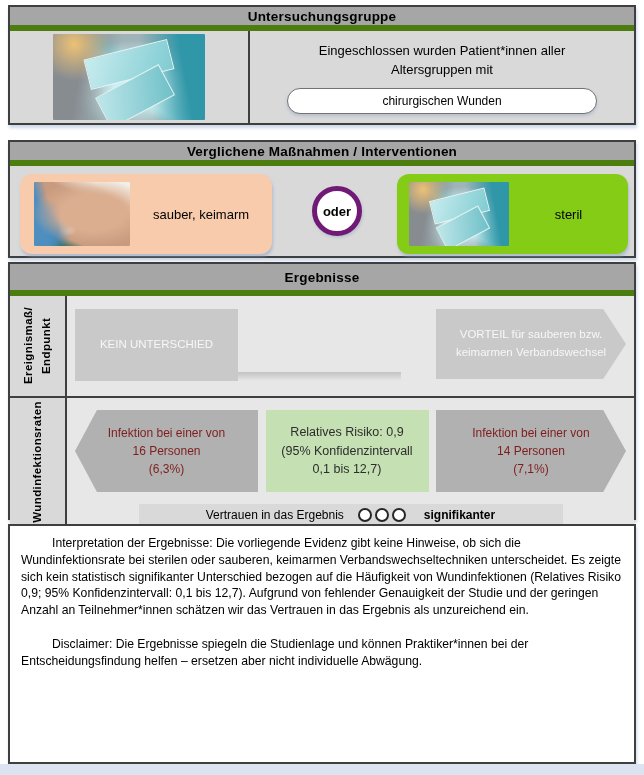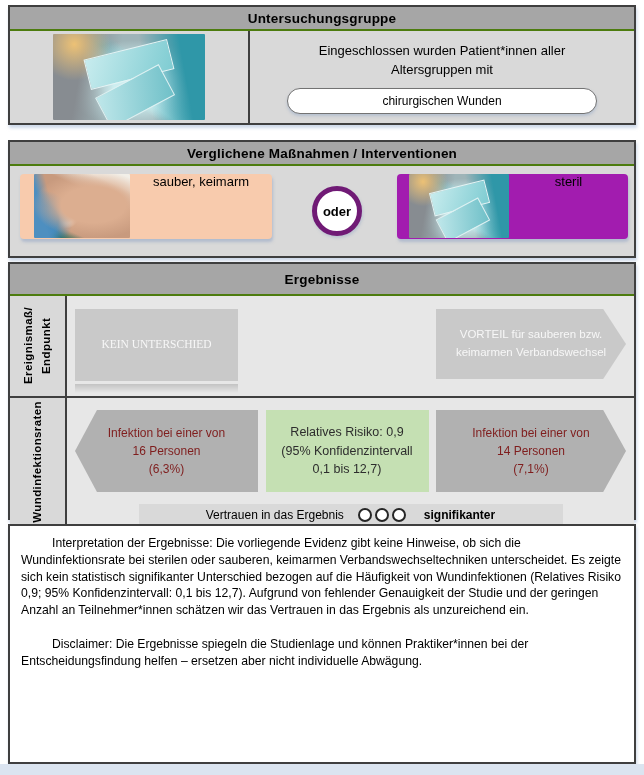--- a/index.html
+++ b/index.html
@@ -22,21 +22,21 @@
     width: 628px;
     border: 2px solid #3f3f3f;
     background: #d9d9d9;
     box-shadow: 1px 3px 3px rgba(165,185,215,.55);
     display: flex;
     flex-direction: column;
   }
   .box-header {
     flex: none;
     background: #a6a6a6;
-    border-bottom: 2px solid #4d7c0f;
+    border-bottom: 6px solid #4d7c0f;
     display: flex;
     align-items: center;
     justify-content: center;
     font-weight: bold;
     font-size: 13.5px;
     height: 24px;
     letter-spacing: .2px;
   }
   .pre { white-space: pre-line; }
 
@@ -98,27 +98,27 @@
       linear-gradient(25deg, #2f6f5e 0 12%, rgba(47,111,94,0) 22%);
   }
   .p1 { width: 152px; height: 86px; }
   .p2 { width: 96px; height: 64px; flex: none; }
   .p3 { width: 100px; height: 64px; flex: none; }
 
   
   #box2 { top: 140px; height: 118px; }
   #box2 .body { flex: 1; position: relative; }
   .option-pill {
-    position: absolute; top: 8px; height: 65px;
-    border-radius: 4px;
+    position: absolute; top: 8px; height: 80px;
+    border-radius: 12px;
     box-shadow: 1px 3px 3px rgba(140,160,195,.5);
-    display: flex; 
+    display: flex; align-items: center;
   }
   #pill-clean { left: 10px; width: 252px; background: #f8cbad; padding-left: 14px; }
-  #pill-sterile { right: 6px; width: 231px; background: #a21caf; padding-left: 12px; }
+  #pill-sterile { right: 6px; width: 231px; background: #84cc16; padding-left: 12px; }
   .option-label { flex: 1; text-align: center; font-size: 13px; }
   .oder-circle {
     position: absolute; left: 302px; top: 50%;
     transform: translateY(-50%);
     width: 50px; height: 50px; border-radius: 50%;
     background: #fff; border: 5px solid #701a75;
     box-shadow: 1px 2px 3px rgba(140,160,195,.4);
     display: flex; align-items: center; justify-content: center;
     font-weight: bold; font-size: 13px;
   }
@@ -153,21 +153,21 @@
   .shape {
     display: flex; align-items: center; justify-content: center;
     text-align: center;
   }
   .arrow-l1, .mid1, .arrow-r1 {
     background: #c9c9c9; color: #f7f7f7;
     font-size: 11.5px; line-height: 1.55; height: 70px;
   }
   .arrow-l1 { width: 183px; clip-path: polygon(0 50%, 12% 0, 100% 0, 100% 100%, 12% 100%); }
   .arrow-r1 { width: 190px; clip-path: polygon(0 0, 88% 0, 100% 50%, 88% 100%, 0 100%); }
-  .mid-wrap { display: flex; flex-direction: column; align-items: flex-end; font-family: Liberation Serif, serif; }
+  .mid-wrap { display: flex; flex-direction: row; align-items: flex-end; }
   .mid1 { width: 163px; height: 72px; }
   .mid1-reflection {
     width: 163px; height: 9px; margin-top: 3px;
     background: linear-gradient(#c3c3c3, rgba(195,195,195,0));
   }
   #row-infection .row-content { display: flex; flex-direction: column; align-items: center; }
   .shapes-row2 {
     width: 100%; display: flex; justify-content: space-between;
     padding: 12px 8px 0;
   }

